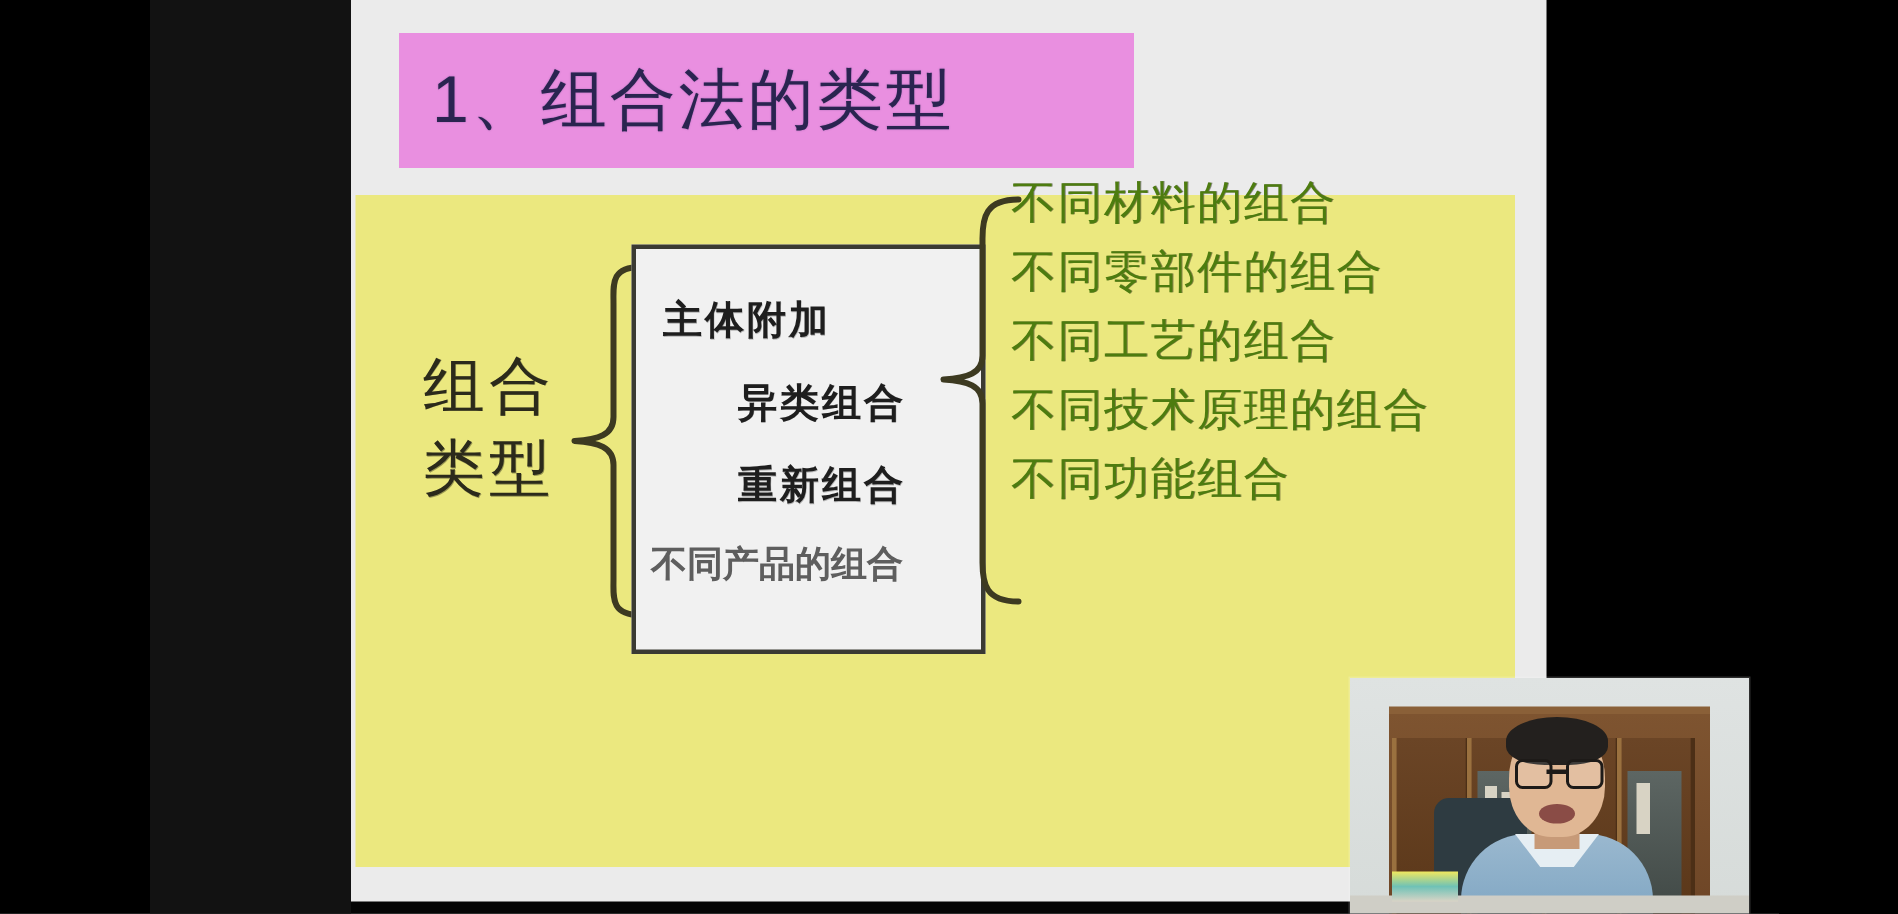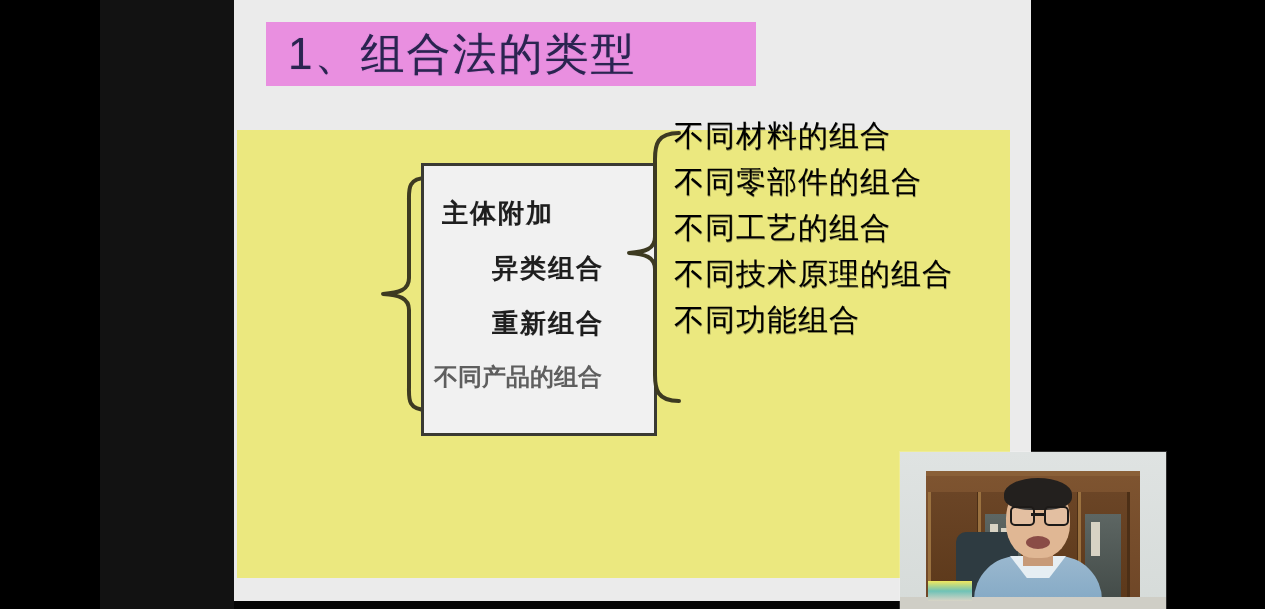--- a/index.html
+++ b/index.html
@@ -52,21 +52,21 @@
     background: #ebebeb;
     overflow: hidden;
   }
 
   
   #title-band {
     position: absolute;
     left: 32px;
     top: 22px;
     width: 490px;
-    height: 64px;
+    height: 90px;
     background: #e98fe0;
     display: flex;
     align-items: center;
   }
   #title-text {
     font-size: 44px;
     line-height: 1;
     color: #2a2450;
     letter-spacing: 2px;
     padding-left: 22px;
@@ -155,21 +155,21 @@
   
   #right-list {
     position: absolute;
     left: 437px;
     top: -9px;
     width: 330px;
   }
   .right-item {
     font-size: 30px;
     line-height: 1;
-    color: #000000;
+    color: #4d7c0f;
     letter-spacing: 1px;
     margin-bottom: 16px;
     white-space: nowrap;
     text-shadow: 0.6px 0.6px 0 rgba(20,20,10,0.45);
   }
   .right-item.indent { padding-left: 13px; }
 
   
   #webcam {
     position: absolute;
@@ -298,20 +298,24 @@
   <div class="letterbox-right"></div>
 
   <div id="slide">
 
     <div id="title-band">
       <div id="title-text">1、组合法的类型</div>
     </div>
 
     <div id="yellow-panel">
 
+      <div id="type-label">
+        <span class="lbl-line">组合</span>
+        <span class="lbl-line">类型</span>
+      </div>
 
       <svg id="left-brace" viewBox="0 0 55 245" preserveAspectRatio="none">
         <path d="M50 6 C30 6 32 18 32 30 L32 106 C32 118 22 121 6 122 C22 123 32 126 32 138 L32 214 C32 226 30 238 50 238" fill="none" stroke="#3d3a21" stroke-width="4" stroke-linecap="round" stroke-linejoin="round"></path>
       </svg>
 
       <div id="type-box">
         <div class="type-item sp1">主体附加</div>
         <div class="type-item sp">异类组合</div>
         <div class="type-item sp">重新组合</div>
         <div class="type-item faded">不同产品的组合</div>

